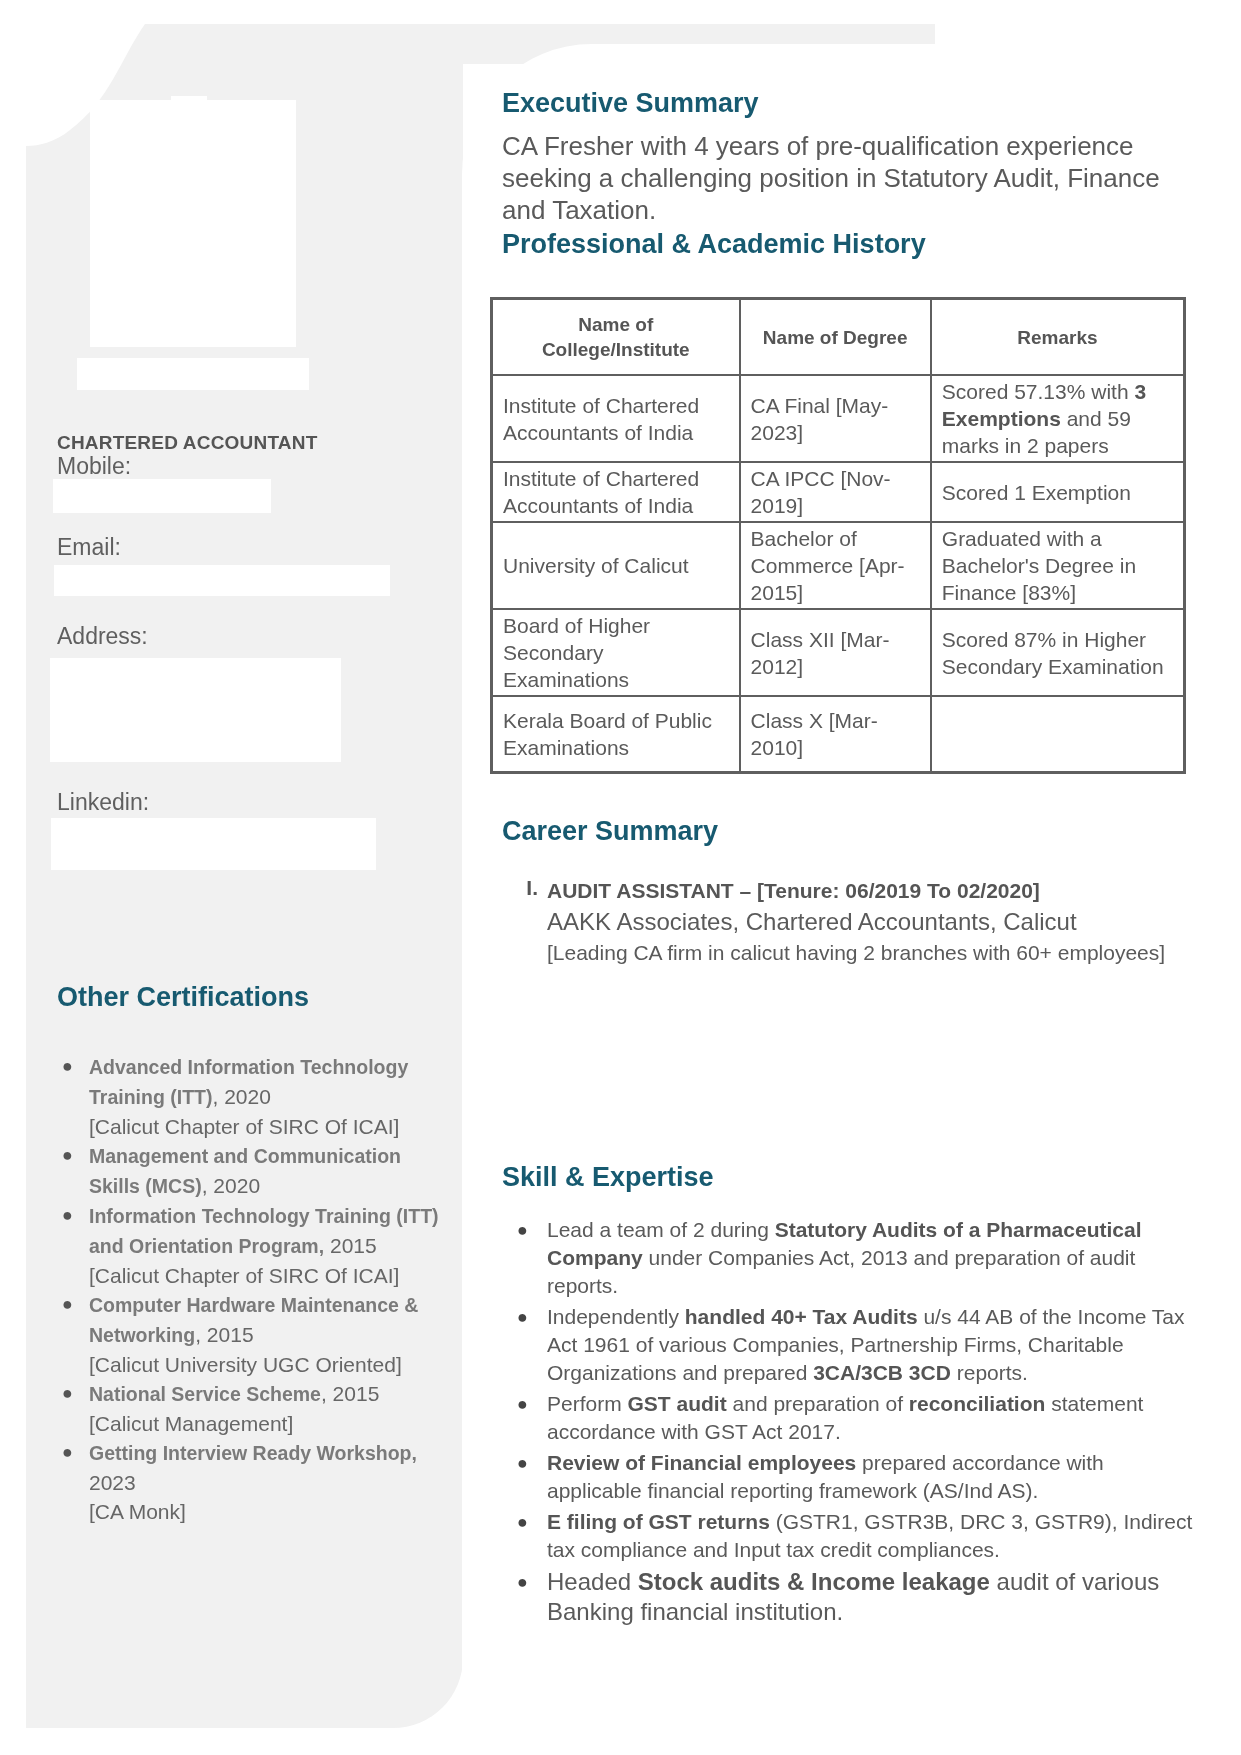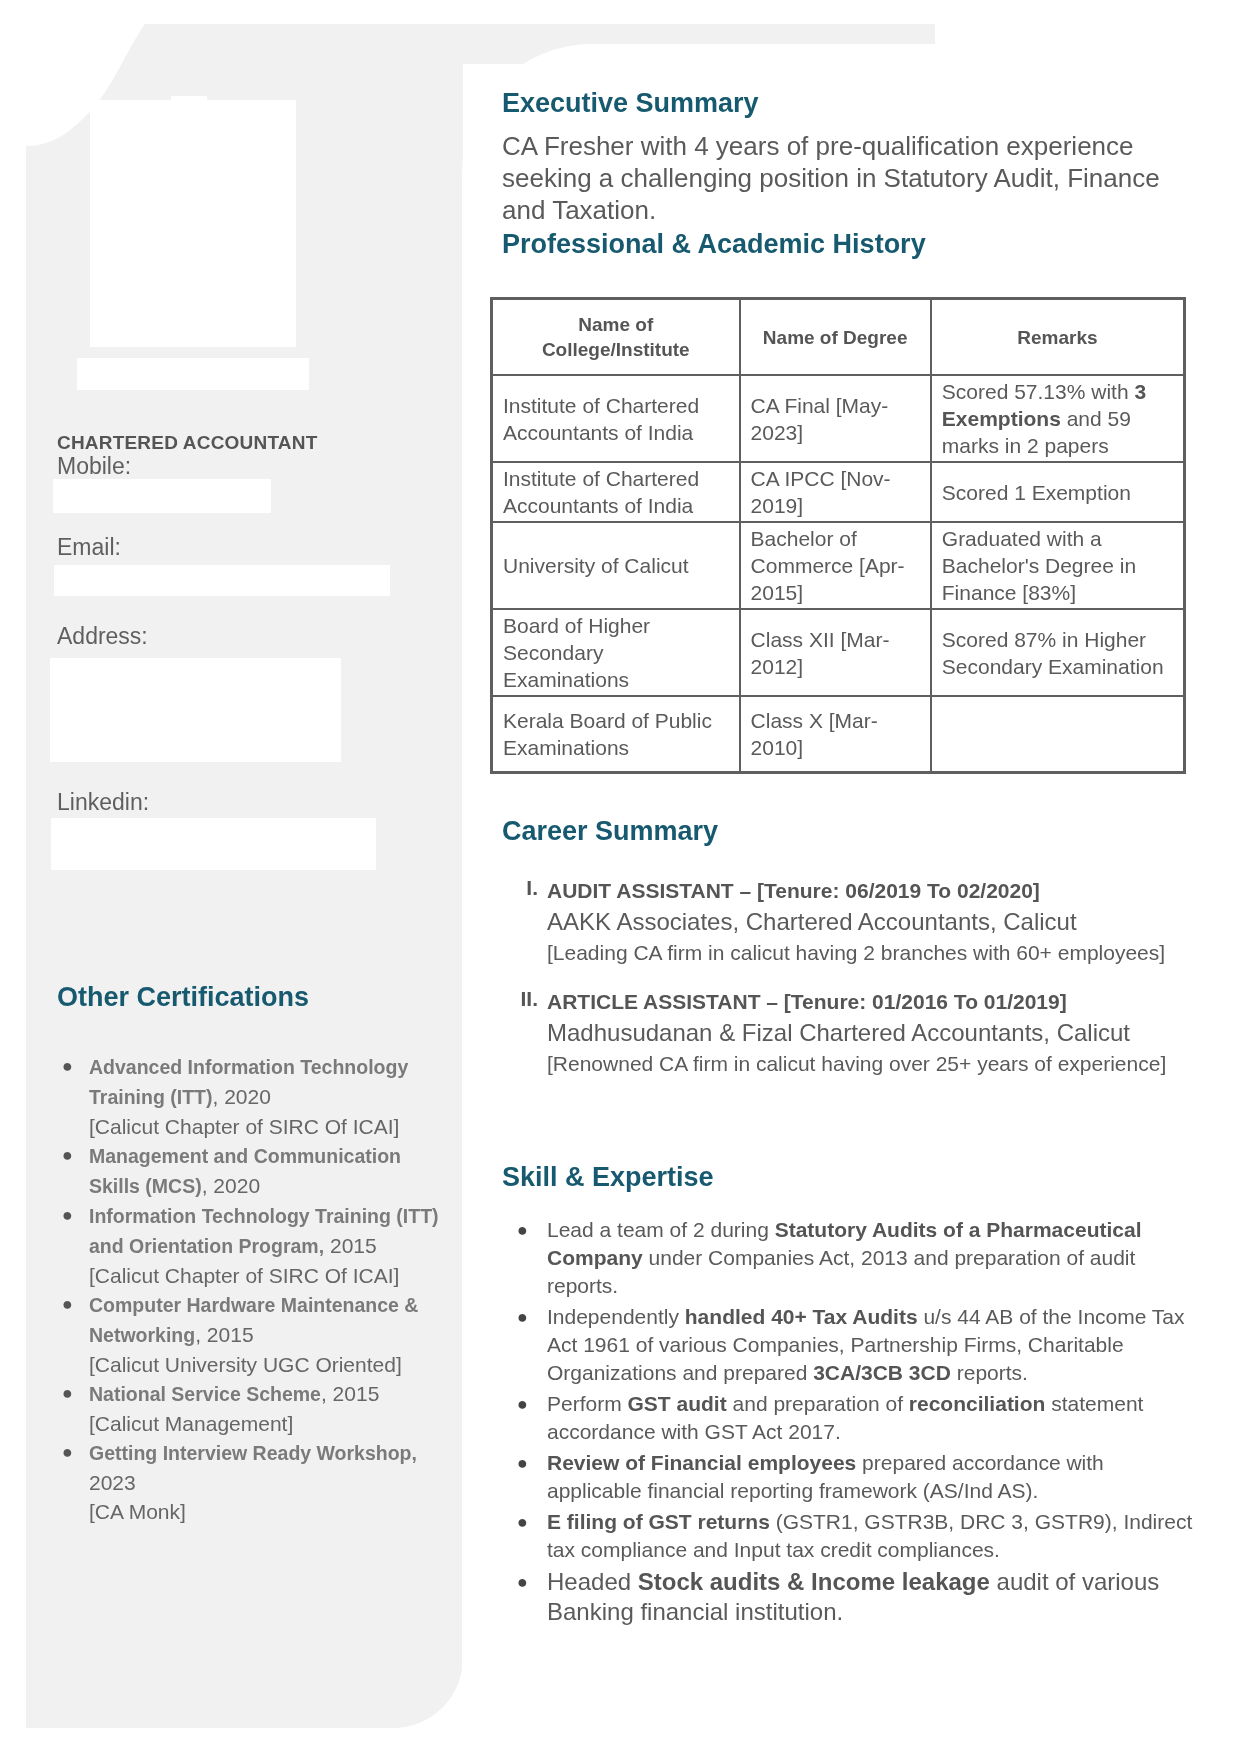--- a/index.html
+++ b/index.html
@@ -156,26 +156,20 @@
 </table>
 
 <div class="sec-h" style="left:502px;top:816px;">Career Summary</div>
 <div class="career">
   <div class="job">
     <span class="num">I.</span>
     <div class="role">AUDIT ASSISTANT – [Tenure: 06/2019 To 02/2020]</div>
     <div class="firm">AAKK Associates, Chartered Accountants, Calicut</div>
     <div class="desc">[Leading CA firm in calicut having 2 branches with 60+ employees]</div>
   </div>
-  <div class="job">
-    <span class="num">II.</span>
-    <div class="role">ARTICLE ASSISTANT – [Tenure: 01/2016 To 01/2019]</div>
-    <div class="firm">Madhusudanan &amp; Fizal Chartered Accountants, Calicut</div>
-    <div class="desc">[Renowned CA firm in calicut having over 25+ years of experience]</div>
-  </div>
 </div>
 
 <div class="sec-h" style="left:502px;top:1162px;">Skill &amp; Expertise</div>
 <ul class="skills">
   <li><span class="bullet">●</span><span>Lead a team of 2 during </span><b>Statutory Audits of a Pharmaceutical Company</b><span> under Companies Act, 2013 and preparation of audit reports.</span></li>
   <li><span class="bullet">●</span><span>Independently </span><b>handled 40+ Tax Audits</b><span> u/s 44 AB of the Income Tax Act 1961 of various Companies, Partnership Firms, Charitable Organizations and prepared </span><b>3CA/3CB 3CD</b><span> reports.</span></li>
   <li><span class="bullet">●</span><span>Perform </span><b>GST audit</b><span> and preparation of </span><b>reconciliation</b><span> statement accordance with GST Act 2017.</span></li>
   <li><span class="bullet">●</span><b>Review of Financial employees</b><span> prepared accordance with applicable financial reporting framework (AS/Ind AS).</span></li>
   <li><span class="bullet">●</span><b>E filing of GST returns</b><span> (GSTR1, GSTR3B, DRC 3, GSTR9), Indirect tax compliance and Input tax credit compliances.</span></li>
   <li class="big"><span class="bullet">●</span><span>Headed </span><b>Stock audits &amp; Income leakage</b><span> audit of various Banking financial institution.</span></li>

